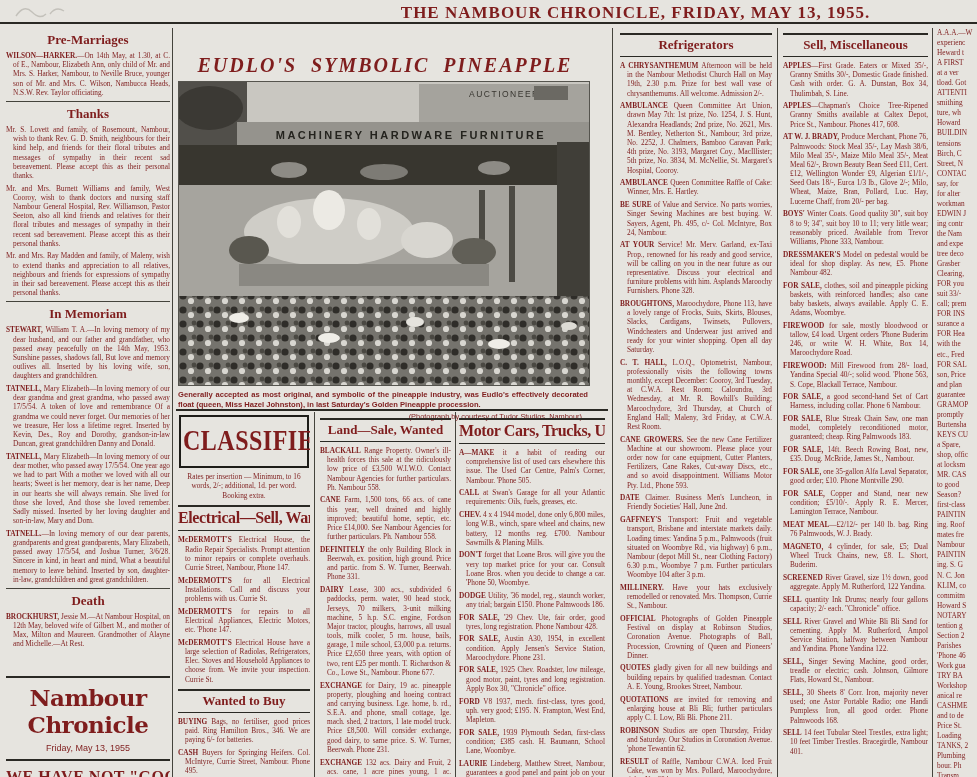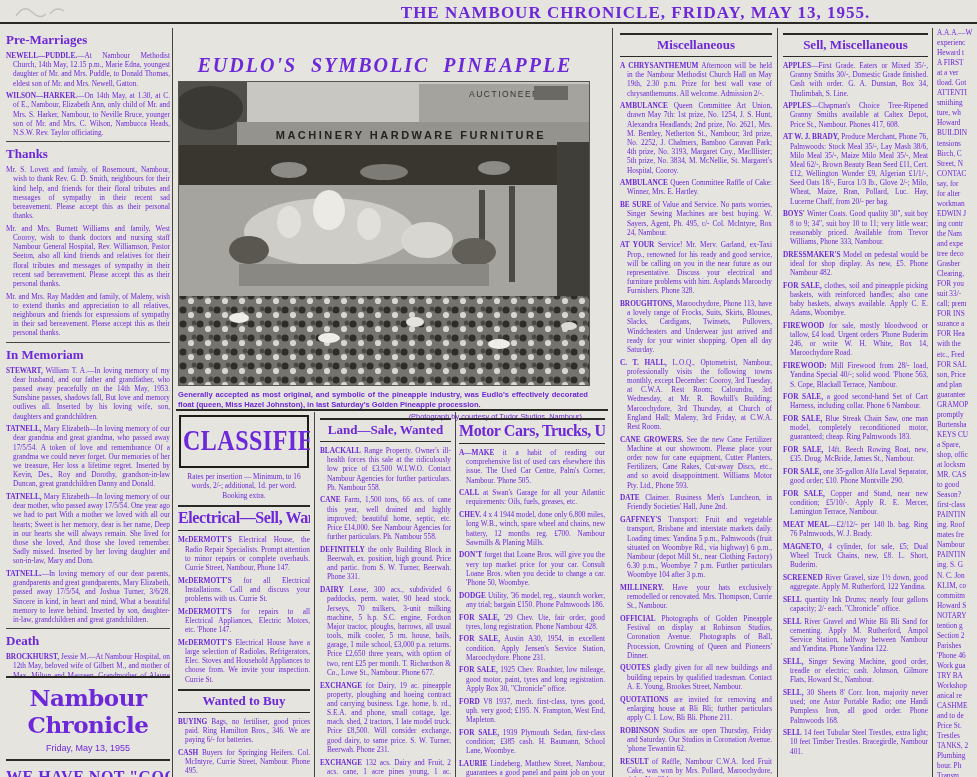--- a/index.html
+++ b/index.html
@@ -1,36 +1,36 @@
 <!DOCTYPE html>
 <html><head>
 <meta charset="utf-8">
 <style>
   html,body{margin:0;padding:0;}
   #page{position:relative;width:977px;height:777px;background:#e6e4df;overflow:hidden;
-        font-family:"Liberation Serif","DejaVu Serif",serif;color:#6d28d9;}
+        font-family:"Liberation Serif","DejaVu Serif",serif;color:#7f1d1d;}
   
   .masthead{position:absolute;top:3px;left:300px;right:6px;text-align:center;
             font-size:17px;font-weight:bold;letter-spacing:1px;white-space:nowrap;}
   .hrule-top{position:absolute;left:0;top:22px;width:977px;height:2px;background:#2a2924;}
   .hrule-cap{position:absolute;left:176px;top:409px;width:432px;height:2px;background:#2a2924;}
   .vrule{position:absolute;width:1px;background:#44433c;top:28px;bottom:0;}
   
   .col{position:absolute;top:28px;bottom:0;overflow:hidden;}
   #col1{left:6px;width:164px;}
   #center{position:absolute;left:178px;top:28px;width:430px;height:384px;overflow:hidden;margin-top:24px;}
   .subcol{position:absolute;top:413px;bottom:0;overflow:hidden;}
   #sub1{left:178px;width:132px;}
   #sub2{left:320px;width:131px;}
   #sub3{left:459px;width:146px;}
   #col5{left:620px;width:152px;}
   #col6{left:783px;width:145px;}
   #col7{left:937px;width:40px;}
   
-  .sec-h{font-size:13px;font-weight:bold;margin:4px 0 3px;}
+  .sec-h{font-size:13px;font-weight:bold;text-align:center;margin:4px 0 3px;}
   .nsec{border-top:1px solid #44433c;margin-top:4px;}
   .adsec-h{font-size:13px;font-weight:bold;text-align:center;border-top:2px solid #2a2924;
            border-bottom:1px solid #2a2924;padding:2px 0 3px;margin:5px 0 4px;white-space:nowrap;overflow:hidden;}
   .tight{font-size:16px;letter-spacing:-0.4px;}
   
   .ad{font-size:7.3px;line-height:1.26;text-align:justify;margin:0 0 3.5px;
       padding-left:7px;text-indent:-7px;}
   .rates{font-size:7.3px;text-align:center;line-height:1.3;margin:3px 2px 4px;}
   .classified-box{border:2px solid #1d1c18;margin:2px 1px 4px;padding:11px 2px;text-align:center;background:#e6e4df;}
   .classified-title{font-size:24px;font-weight:bold;letter-spacing:0.5px;transform:scaleY(1.2);}
@@ -68,21 +68,20 @@
   <div class="vrule" style="left:612px"></div>
   <div class="vrule" style="left:777px"></div>
   <div class="vrule" style="left:932px"></div>
   <div class="vrule" style="left:314px;top:412px"></div>
   <div class="vrule" style="left:455px;top:412px"></div>
 
   <div class="col" id="col1">
     <section>
       <h2 class="sec-h">Pre-Marriages</h2>
       <div>
-          <p class="ad"><b>NEWELL—PUDDLE.</b>—At Nambour Methodist Church, 14th May, 12.15 p.m., Marie Edna, youngest daughter of Mr. and Mrs. Puddle, to Donald Thomas, eldest son of Mr. and Mrs. Newell, Gatton.</p>
           <p class="ad"><b>WILSON—HARKER.</b>—On 14th May, at 1.30, at C. of E., Nambour, Elizabeth Ann, only child of Mr. and Mrs. S. Harker, Nambour, to Neville Bruce, younger son of Mr. and Mrs. C. Wilson, Nambucca Heads, N.S.W. Rev. Taylor officiating.</p>
         </div>
     </section>
     <section class="nsec">
       <h2 class="sec-h">Thanks</h2>
       <div>
           <p class="ad">Mr. S. Lovett and family, of Rosemount, Nambour, wish to thank Rev. G. D. Smith, neighbours for their kind help, and friends for their floral tributes and messages of sympathy in their recent sad bereavement. Please accept this as their personal thanks.</p>
           <p class="ad">Mr. and Mrs. Burnett Williams and family, West Cooroy, wish to thank doctors and nursing staff Nambour General Hospital, Rev. Williamson, Pastor Seeton, also all kind friends and relatives for their floral tributes and messages of sympathy in their recent sad bereavement. Please accept this as their personal thanks.</p>
           <p class="ad">Mr. and Mrs. Ray Madden and family, of Maleny, wish to extend thanks and appreciation to all relatives, neighbours and friends for expressions of sympathy in their sad bereavement. Please accept this as their personal thanks.</p>
         </div>
@@ -203,21 +202,21 @@
         <p class="ad"><b>FOR SALE,</b> '29 Chev. Ute, fair order, good tyres, long registration. Phone Nambour 428.</p>
         <p class="ad"><b>FOR SALE,</b> Austin A30, 1954, in excellent condition. Apply Jensen's Service Station, Maroochydore. Phone 231.</p>
         <p class="ad"><b>FOR SALE,</b> 1925 Chev. Roadster, low mileage, good motor, paint, tyres and long registration. Apply Box 30, "Chronicle" office.</p>
         <p class="ad"><b>FORD</b> V8 1937, mech. first-class, tyres good, uph. very good; £195. N. Frampton, West End, Mapleton.</p>
         <p class="ad"><b>FOR SALE,</b> 1939 Plymouth Sedan, first-class condition; £385 cash. H. Baumann, School Lane, Woombye.</p>
         <p class="ad"><b>LAURIE</b> Lindeberg, Matthew Street, Nambour, guarantees a good panel and paint job on your car. See him for your next repairs.</p>
       </div>
   </div>
 
   <div class="col" id="col5">
-    <h3 class="adsec-h">Miscellaneous</h3>
+    <h3 class="adsec-h">Refrigerators</h3>
     <div>
         <p class="ad"><b>A CHRYSANTHEMUM</b> Afternoon will be held in the Nambour Methodist Church Hall on May 19th, 2.30 p.m. Prize for best wall vase of chrysanthemums. All welcome. Admission 2/-.</p>
         <p class="ad"><b>AMBULANCE</b> Queen Committee Art Union, drawn May 7th: 1st prize, No. 1254, J. S. Hunt, Alexandra Headlands; 2nd prize, No. 2621, Mrs. M. Bentley, Netherton St., Nambour; 3rd prize, No. 2252, J. Chalmers, Bamboo Caravan Park; 4th prize, No. 3193, Margaret Coy., MacIllister; 5th prize, No. 3834, M. McNellie, St. Margaret's Hospital, Cooroy.</p>
         <p class="ad"><b>AMBULANCE</b> Queen Committee Raffle of Cake: Winner, Mrs. E. Hartley.</p>
         <p class="ad"><b>BE SURE</b> of Value and Service. No parts worries, Singer Sewing Machines are best buying. W. Sayers, Agent, Ph. 495, c/- Col. McIntyre, Box 24, Nambour.</p>
         <p class="ad"><b>AT YOUR</b> Service! Mr. Merv. Garland, ex-Taxi Prop., renowned for his ready and good service, will be calling on you in the near future as our representative. Discuss your electrical and furniture problems with him. Asplands Maroochy Furnishers. Phone 328.</p>
         <p class="ad"><b>BROUGHTONS,</b> Maroochydore, Phone 113, have a lovely range of Frocks, Suits, Skirts, Blouses, Slacks, Cardigans, Twinsets, Pullovers, Windcheaters and Underwear just arrived and ready for your winter shopping. Open all day Saturday.</p>
         <p class="ad"><b>C. T. HALL,</b> L.O.Q., Optometrist, Nambour, professionally visits the following towns monthly, except December: Cooroy, 3rd Tuesday, at C.W.A. Rest Room; Caloundra, 3rd Wednesday, at Mr. R. Bowhill's Building; Maroochydore, 3rd Thursday, at Church of England Hall; Maleny, 3rd Friday, at C.W.A. Rest Room.</p>
         <p class="ad"><b>CANE GROWERS.</b> See the new Cane Fertilizer Machine at our showroom. Please place your order now for cane equipment, Cutter Planters, Fertilizers, Cane Rakes, Cut-away Discs, etc., and so avoid disappointment. Williams Motor Pty. Ltd., Phone 593.</p>
         <p class="ad"><b>DATE</b> Claimer. Business Men's Luncheon, in Friendly Societies' Hall, June 2nd.</p>
@@ -323,21 +322,21 @@
         <p class="frag">Section 2</p>
         <p class="frag">Parishes</p>
         <p class="frag">'Phone 46</p>
         <p class="frag">Work gua</p>
         <p class="frag">TRY BA</p>
         <p class="frag">Workshop</p>
         <p class="frag">anical re</p>
         <p class="frag">CASHME</p>
         <p class="frag">and to de</p>
         <p class="frag">Price St.</p>
-        <p class="frag">Trestles</p>
+        <p class="frag">Loading</p>
         <p class="frag">TANKS, 2</p>
         <p class="frag">Plumbing</p>
         <p class="frag">bour. Ph</p>
         <p class="frag">Transm</p>
       </div>
   </div>
 
 </div>
 
 </body></html>

